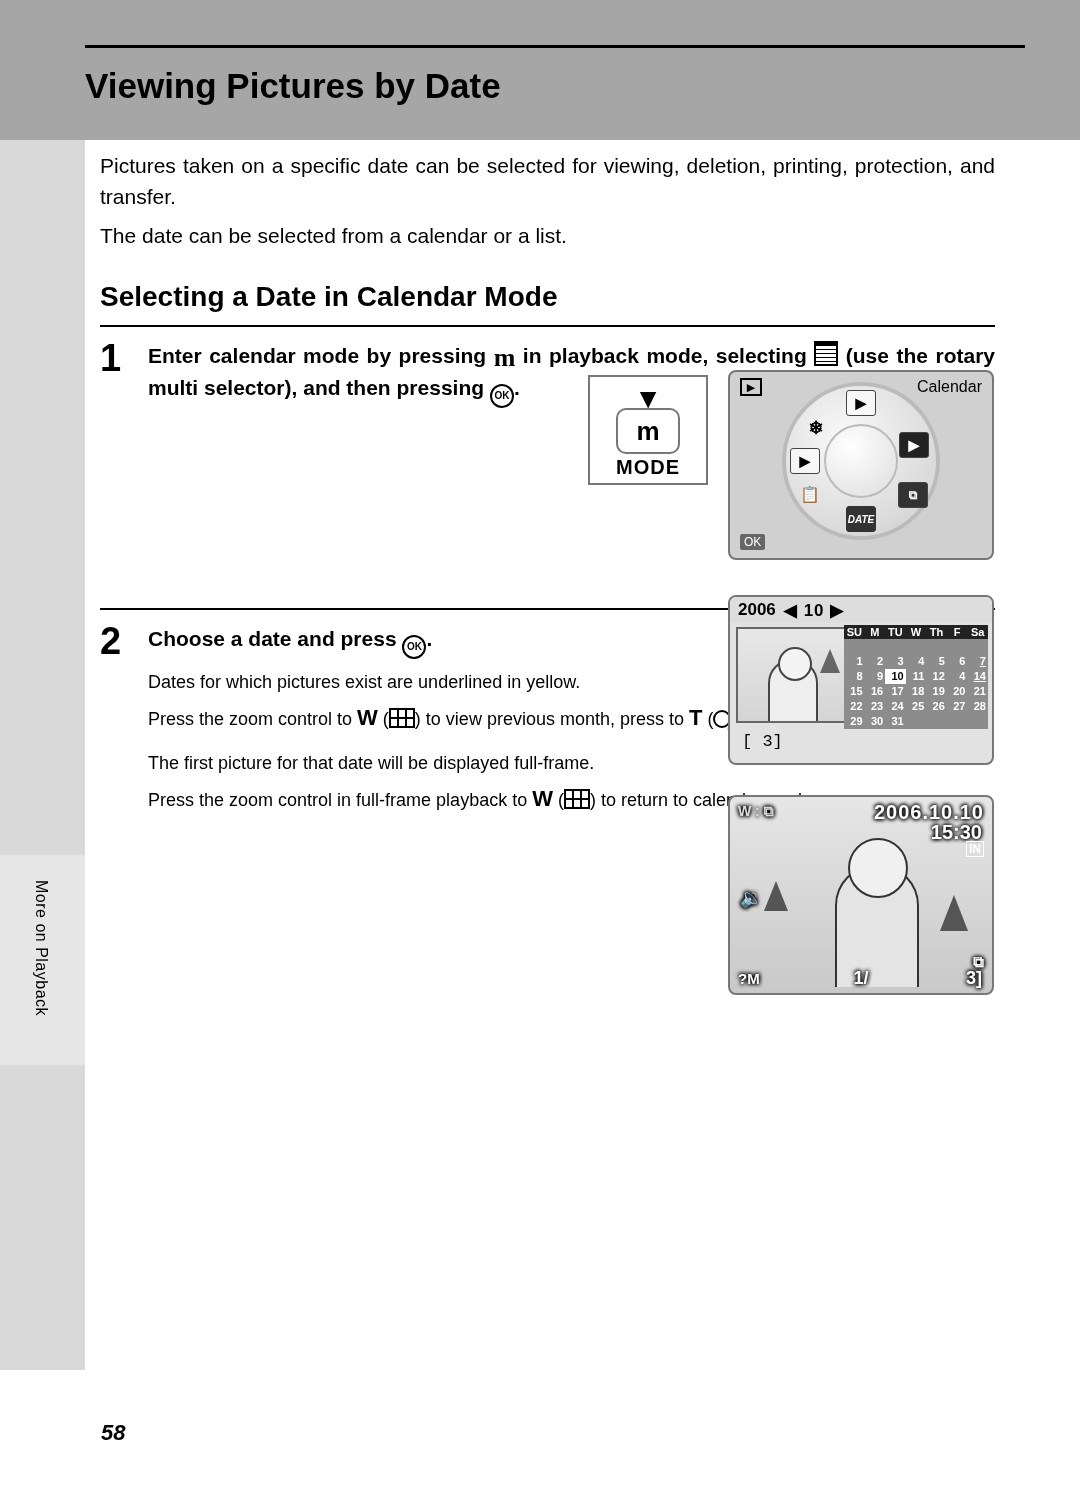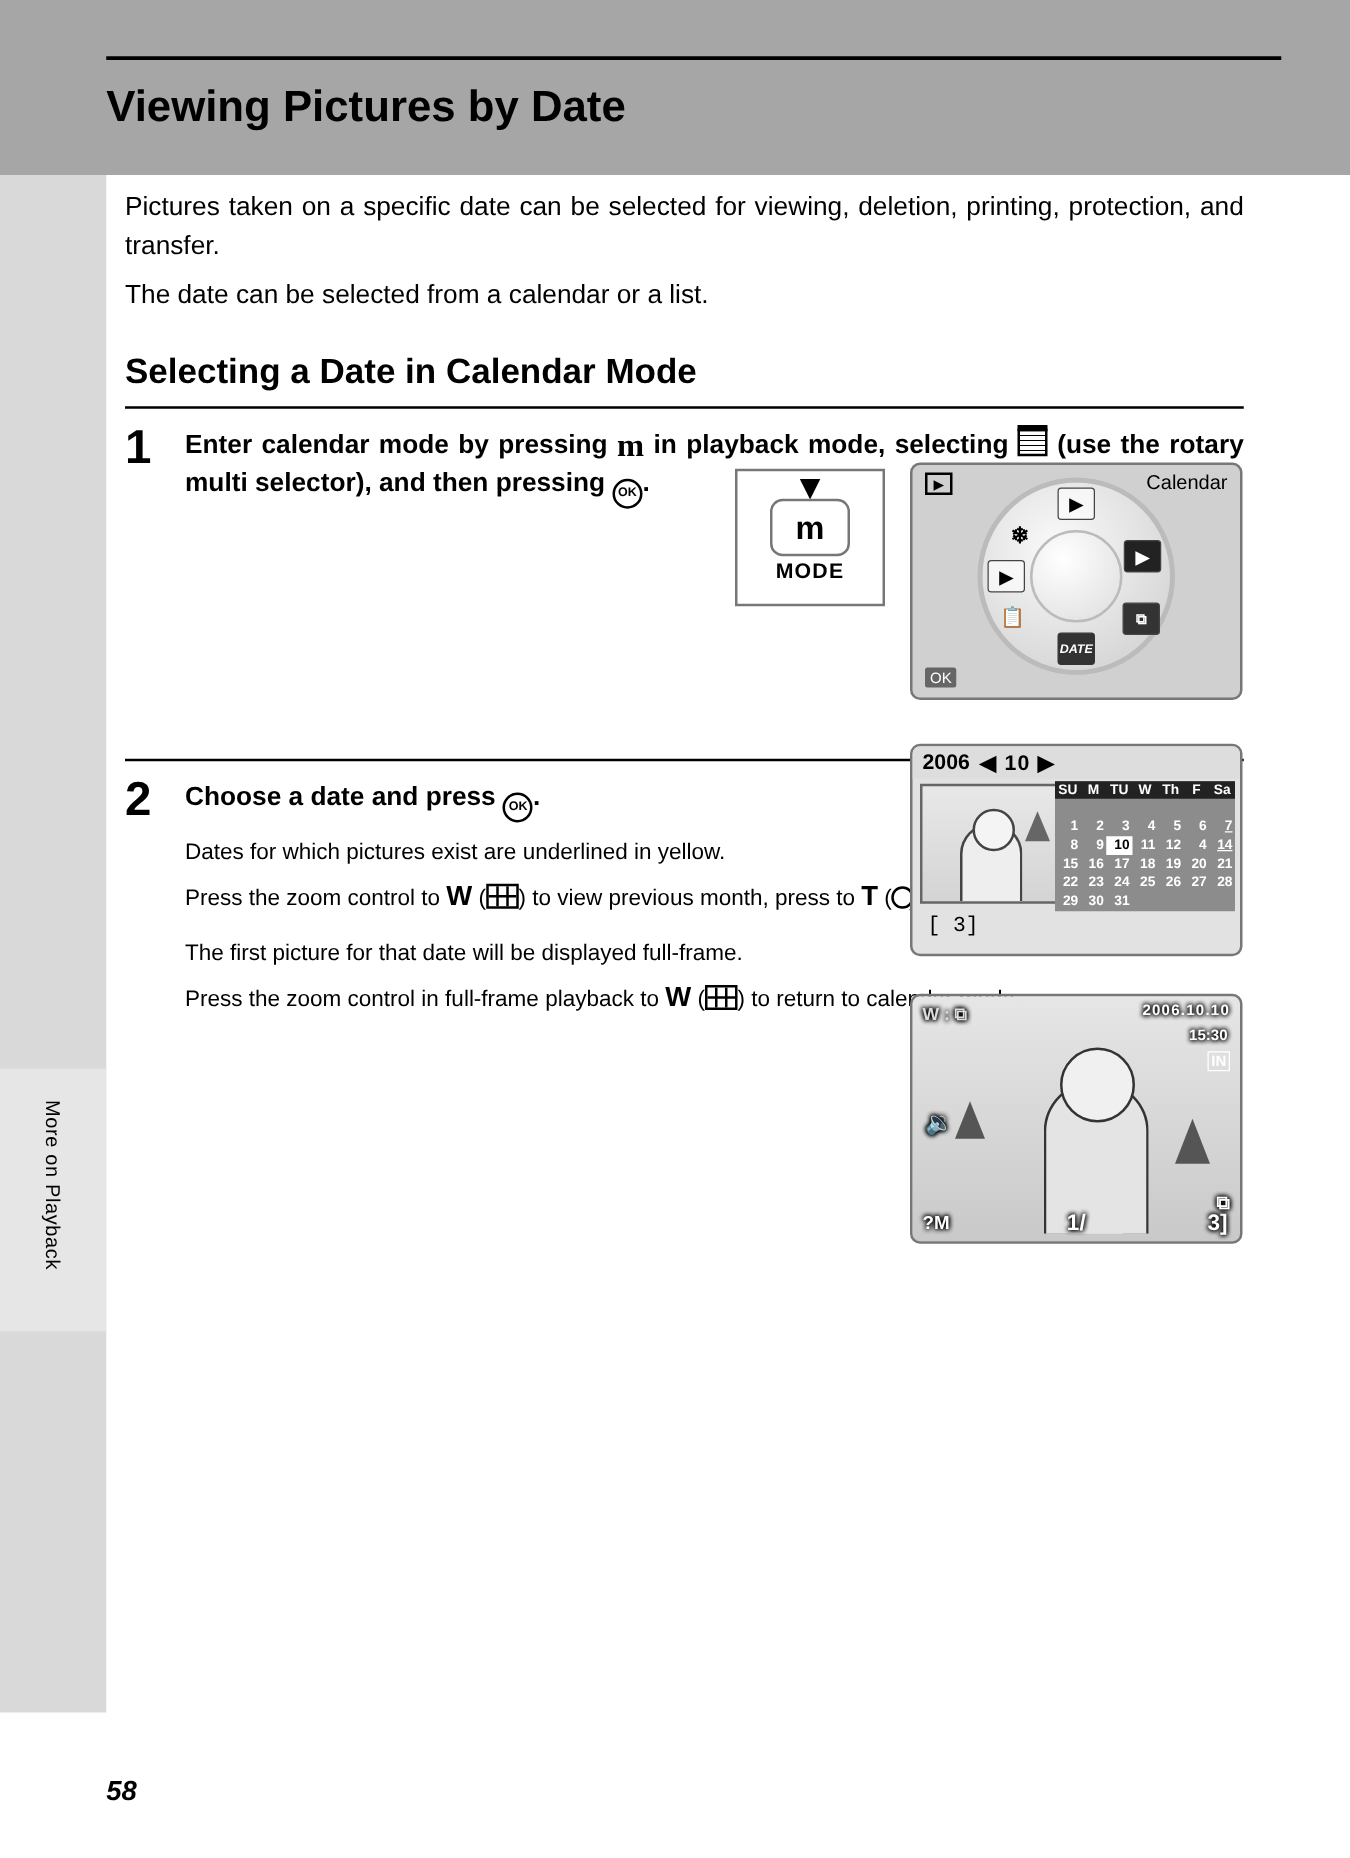--- a/index.html
+++ b/index.html
@@ -136,22 +136,22 @@
   }
   .fig-mode .mbtn {
     border: 2px solid #777;
     border-radius: 10px;
     width: 60px; height: 42px;
     display: flex; align-items: center; justify-content: center;
     font-size: 26px; font-weight: 700;
     margin-bottom: 2px;
   }
   .fig-mode .lbl {
-    font-size: 17px; font-weight: 700; letter-spacing: 1px;
-    margin-bottom: 16px;
+    font-size: 20px; font-weight: 700; letter-spacing: 1px;
+    margin-bottom: 4px;
   }
 
   
   .fig-dial {
     position: absolute;
     top: 370px; left: 728px;
     width: 266px; height: 190px;
     background: #d0d0d0;
   }
   .fig-dial .topbar {
@@ -299,21 +299,21 @@
 
   
   .fig-full {
     position: absolute;
     top: 795px; left: 728px;
     width: 266px; height: 200px;
     background: linear-gradient(#e6e6e6, #c9c9c9);
   }
   .fig-full .over {
     position: absolute;
-    font-size: 12px;
+    font-size: 20px;
     font-weight: 700;
     color: #fff;
     text-shadow: 0 0 4px #000, 0 0 4px #000, 0 0 4px #000;
     font-family: Arial, sans-serif;
   }
   .fig-full .o-tl { top: 6px; left: 8px; font-size: 14px; color:#ddd; }
   .fig-full .o-tr1 { top: 4px;  right: 8px; letter-spacing:1px; }
   .fig-full .o-tr2 { top: 24px; right: 10px; }
   .fig-full .o-in  { top: 44px; right: 8px; font-size:12px; border:1.5px solid #fff; padding:0 2px; text-shadow:none; color:#fff; }
   .fig-full .o-voice { top: 90px; left: 10px; font-size:18px; }
@@ -344,21 +344,21 @@
     border-left:12px solid transparent;border-right:12px solid transparent;
   }
   .fig-full .sail2 {
     position:absolute; right:24px; top:98px;
     width:0;height:0;border-bottom:36px solid #555;
     border-left:14px solid transparent;border-right:14px solid transparent;
   }
 
   .page-num {
     position: absolute;
-    left: 85px; bottom: 40px;
+    left: 101px; bottom: 40px;
     font-size: 22px;
     font-style: italic;
     font-weight: 700;
   }
 
   .glyph {
     display: inline-flex;
     align-items: center; justify-content: center;
   }
   .glyph.m-letter {

